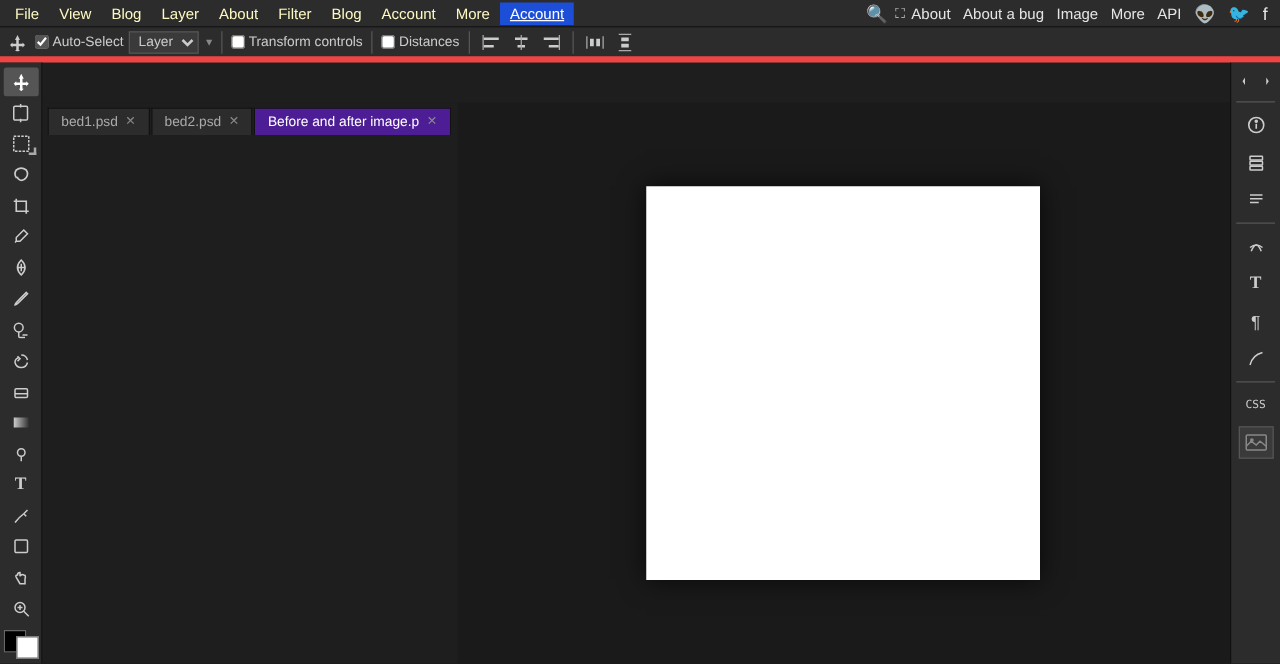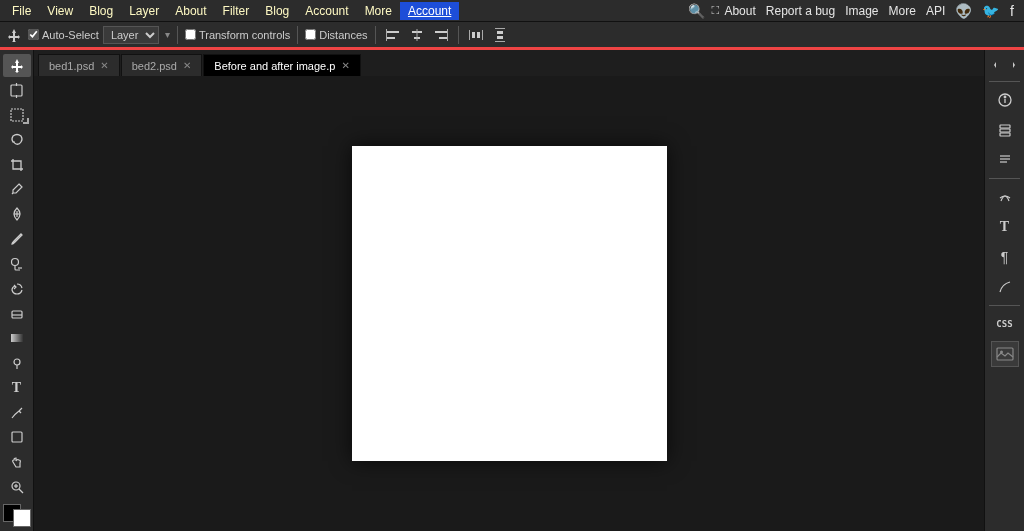--- a/index.html
+++ b/index.html
@@ -56,21 +56,21 @@
       font-size: 14px;
     }
 
     
     #toolbar-bar {
       height: 28px;
       background: #2c2c2c;
       display: flex;
       align-items: center;
       padding: 0 4px;
-      border-bottom: 3px solid #ef4444;
+      border-bottom: 5px solid #ef4444;
       flex-shrink: 0;
       gap: 4px;
     }
     .tb-checkbox {
       display: flex;
       align-items: center;
       gap: 3px;
       font-size: 11px;
       color: #ccc;
       cursor: pointer;
@@ -161,21 +161,21 @@
       border-bottom: none;
       display: flex;
       align-items: center;
       gap: 6px;
       cursor: pointer;
       font-size: 11px;
       color: #aaa;
       margin-right: 1px;
     }
     .tab.active {
-      background: #000000;
+      background: #4c1d95;
       color: #fff;
     }
     .tab-close {
       font-size: 10px;
       color: #888;
       cursor: pointer;
       line-height: 1;
     }
 
     
@@ -184,22 +184,22 @@
       background: #1a1a1a;
       display: flex;
       align-items: center;
       justify-content: center;
       overflow: hidden;
       flex-direction: column;
     }
     #tabs-canvas-wrap {
       flex: 1;
       display: flex;
-      flex-direction: column;
       overflow: hidden;
+      margin-top: 32px;
     }
     #canvas-white {
       width: 315px;
       height: 315px;
       background: #fff;
       box-shadow: 0 0 20px rgba(0,0,0,0.7);
     }
 
     
     #right-panel {
@@ -276,21 +276,21 @@
   <span class="menu-item">Blog</span>
   <span class="menu-item">Account</span>
   <span class="menu-item">More</span>
   <span class="menu-item active">Account</span>
   <div class="menu-spacer"></div>
 
   <span class="menu-icon" title="Search">🔍</span>
   <span class="menu-icon" title="Fullscreen" style="font-size:11px;">⛶</span>
   <div class="menu-right">
     <span>About</span>
-    <span>Report a bug</span>
+    <span>About a bug</span>
     <span>Image</span>
     <span>More</span>
     <span>API</span>
 
     <span style="font-size:14px;cursor:pointer;" title="Reddit">👽</span>
     <span style="font-size:14px;cursor:pointer;" title="Twitter">🐦</span>
     <span style="font-size:14px;cursor:pointer;" title="Facebook">f</span>
   </div>
 </div>
 
@@ -561,21 +561,21 @@
     </div>
 
     <div class="rp-btn" title="Curves">
       <svg width="16" height="16" fill="none" stroke="#ccc" stroke-width="1.2" viewBox="0 0 16 16">
           <path d="M3,13 Q5,5 13,3"></path>
         </svg>
     </div>
     <div class="rp-sep"></div>
 
     <div class="rp-btn" title="CSS">
-      <span style="color:#ccc;font-size:9px;font-weight:bold;font-family:monospace;">CSS</span>
+      <span style="color:#ccc;font-size:9px;font-weight:normal;font-family:monospace;">CSS</span>
     </div>
 
     <div class="rp-img-icon" title="Images">
       <svg width="18" height="16" fill="none" stroke="#888" stroke-width="1.2" viewBox="0 0 18 16">
           <rect x="1" y="2" width="16" height="12" rx="1"></rect>
           <path d="M1,11 L5,7 L9,10 L12,7 L17,11"></path>
           <circle cx="5.5" cy="6" r="1.5" fill="#888" stroke="none"></circle>
         </svg>
     </div>
   </div>

